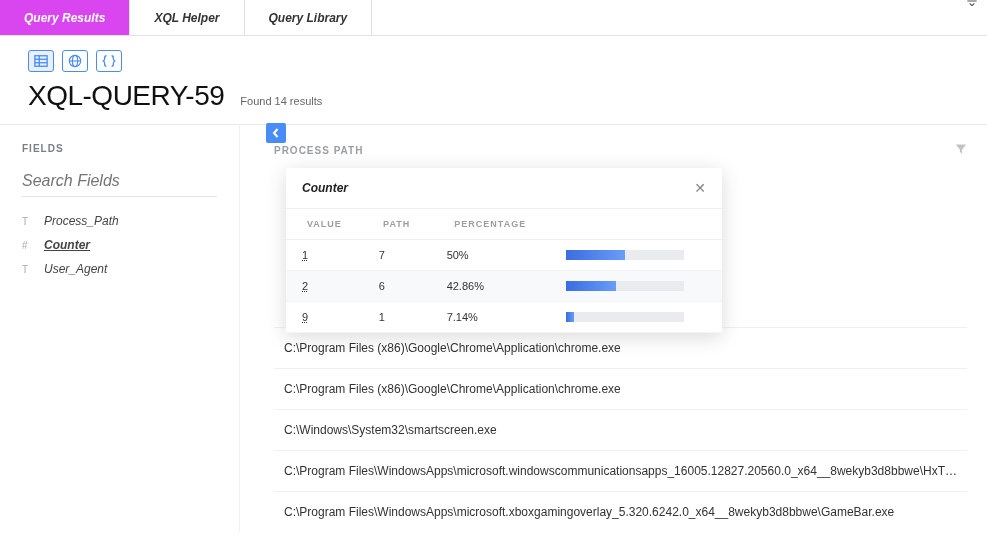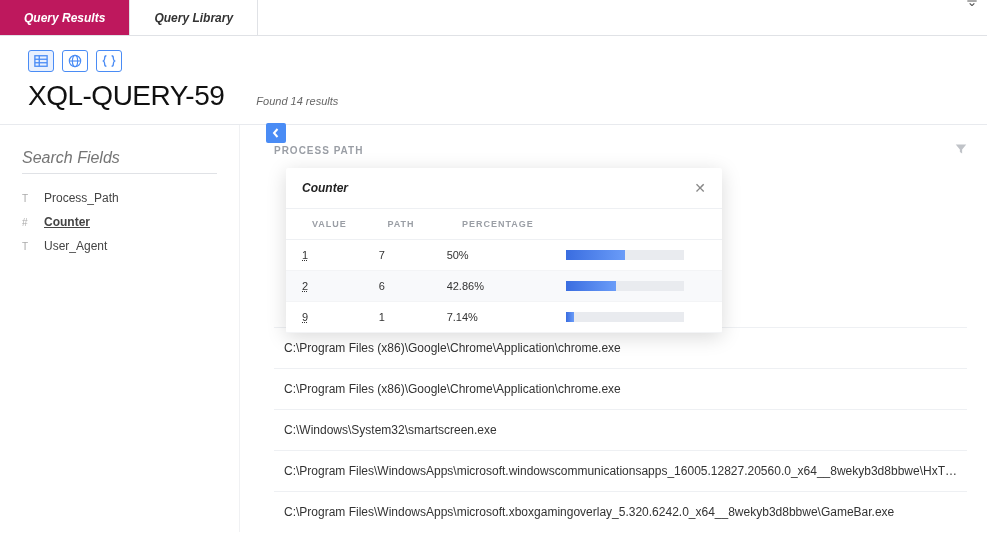--- a/index.html
+++ b/index.html
@@ -1,68 +1,69 @@
 <!DOCTYPE html>
 <html><head>
 <meta charset="utf-8">
 <style>
 *{box-sizing:border-box;margin:0;padding:0;font-family:-apple-system,BlinkMacSystemFont,"Segoe UI",Arial,sans-serif}
 body{width:987px;height:538px;overflow:hidden;background:#fff;color:#333}
 .tabbar{display:flex;border-bottom:1px solid #e0e2e6;height:36px}
 .tab{padding:0 24px;display:flex;align-items:center;font-size:12px;font-style:italic;font-weight:600;color:#333;border-right:1px solid #e0e2e6;cursor:pointer}
-.tab.active{background:#be185d;color:#fff;font-style:italic}
+.tab.active{background:#d946ef;color:#fff;font-style:italic}
 .header{padding:14px 28px 12px}
 .viewmodes{display:flex;gap:8px;margin-bottom:8px}
 .vm{width:26px;height:22px;border:1px solid #4a8cf5;border-radius:3px;display:flex;align-items:center;justify-content:center;color:#4a8cf5;cursor:pointer}
 .vm.active{background:#e8f0fe}
 .vm svg{width:14px;height:14px}
-.title-row{display:flex;align-items:baseline;gap:32px}
+.title-row{display:flex;align-items:baseline;gap:16px}
 .title{font-size:28px;font-weight:400;color:#111;letter-spacing:-0.5px}
-.subtitle{font-size:11px;font-style:italic;color:#666}
+.subtitle{font-size:11px;color:#666}
 .main{display:flex;position:relative;border-top:1px solid #e8eaee}
 .sidebar{width:270px;padding:18px 22px;border-right:1px solid #f0f1f3}
 .sb-heading{font-size:10px;letter-spacing:1px;color:#7a7f87;font-weight:600;margin-bottom:12px}
 .sb-search{width:100%;border:none;border-bottom:1px solid #e0e2e6;padding:6px 0;font-size:16px;font-style:italic;color:#999;outline:none;margin-bottom:12px}
 .field-row{display:flex;align-items:center;gap:10px;padding:5px 0;font-size:12px;cursor:pointer}
 .field-type{width:12px;font-size:10px;color:#aaa;font-style:normal}
-.field-name{color:#444}
+.field-name{font-style:italic;color:#444}
 .field-name.sel{font-weight:700;text-decoration:underline}
 .collapse-btn{position:absolute;left:266px;top:-2px;width:20px;height:20px;background:#4a8cf5;color:#fff;display:flex;align-items:center;justify-content:center;cursor:pointer;z-index:5;border-radius:2px}
 .collapse-btn svg{width:10px;height:10px}
 .content{flex:1;padding:18px 20px 0 34px;position:relative}
 .col-header{font-size:10px;letter-spacing:1px;color:#9a9ea5;font-weight:600;margin-bottom:3px;display:flex;justify-content:space-between;align-items:center}
 .filter-icon{color:#c0c3c8;cursor:pointer}
 .filter-icon svg{width:12px;height:12px}
 .rows{margin-top:170px}
 .row{padding:13px 10px;border-top:1px solid #eef0f3;font-size:12px;color:#333;white-space:nowrap;overflow:hidden;text-overflow:ellipsis}
 .popover{position:absolute;left:286px;top:168px;width:436px;background:#fff;box-shadow:0 4px 20px rgba(0,0,0,0.15);z-index:10;border-radius:2px}
 .pop-head{display:flex;justify-content:space-between;align-items:center;padding:12px 16px}
 .pop-title{font-size:12px;font-weight:700;font-style:italic;color:#222}
 .pop-close{color:#888;cursor:pointer;font-size:14px}
 .pop-table{width:100%;border-collapse:collapse}
-.pop-table th{text-align:right;font-size:9px;letter-spacing:1px;color:#9a9ea5;font-weight:600;padding:10px 16px;border-top:1px solid #eef0f3;border-bottom:1px solid #eef0f3}
+.pop-table th{text-align:center;font-size:9px;letter-spacing:1px;color:#9a9ea5;font-weight:600;padding:10px 16px;border-top:1px solid #eef0f3;border-bottom:1px solid #eef0f3}
 .pop-table td{padding:9px 16px;font-size:11px;color:#333;border-bottom:1px solid #f3f4f6;vertical-align:middle}
 .pop-table tr.alt td{background:#f8f9fb}
 .pop-table td.val{text-decoration:underline dotted;cursor:pointer}
 .bar-bg{width:118px;height:10px;background:#e9ebef;position:relative}
 .bar-fill{height:100%;background:linear-gradient(90deg,#3a6de0,#6a9cf8)}
 .top-handle{position:absolute;right:8px;top:-6px;color:#555}
 .top-handle svg{width:14px;height:14px}
 </style>
 </head>
 <body>
 
 <div class="top-handle">
   <svg viewBox="0 0 24 24" fill="none" stroke="currentColor" stroke-width="2">
       <path d="M4 12h16M12 4l-4 4M12 4l4 4M12 20l-4-4M12 20l4-4"></path>
     </svg>
 </div>
 
 <div class="tabbar">
   <div class="tab active">Query Results</div>
+  <div class="tab">XQL Helper</div>
   <div class="tab">Query Library</div>
 </div>
 
 <div class="header">
   <div class="viewmodes">
     <div class="vm active">
       <svg viewBox="0 0 16 16" fill="none" stroke="currentColor" stroke-width="1.5">
           <rect x="1" y="2" width="14" height="12"></rect>
           <line x1="1" y1="6" x2="15" y2="6"></line>
           <line x1="1" y1="10" x2="15" y2="10"></line>
@@ -83,20 +84,21 @@
     </div>
   </div>
   <div class="title-row">
     <div class="title">XQL-QUERY-59</div>
     <div class="subtitle">Found 14 results</div>
   </div>
 </div>
 
 <div class="main">
   <div class="sidebar">
+    <div class="sb-heading">FIELDS</div>
     <input class="sb-search" placeholder="Search Fields" style="">
     <div class="field-row">
       <span class="field-type">T</span>
       <span class="field-name">Process_Path</span>
     </div>
     <div class="field-row">
       <span class="field-type">#</span>
       <span class="field-name sel">Counter</span>
     </div>
     <div class="field-row">

